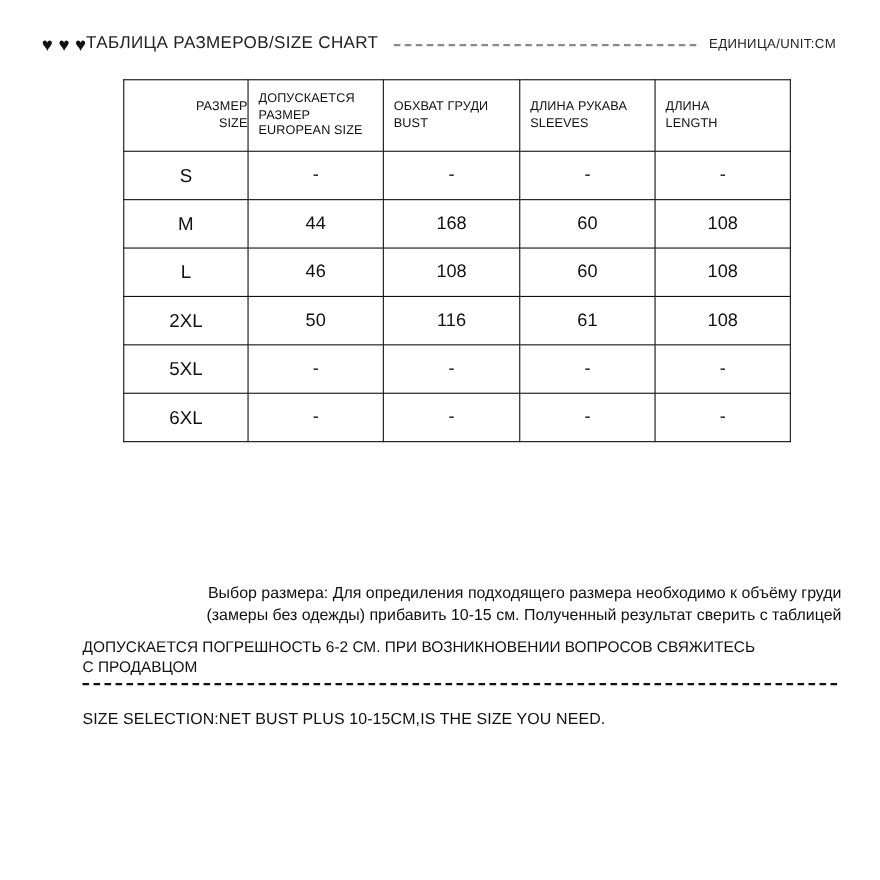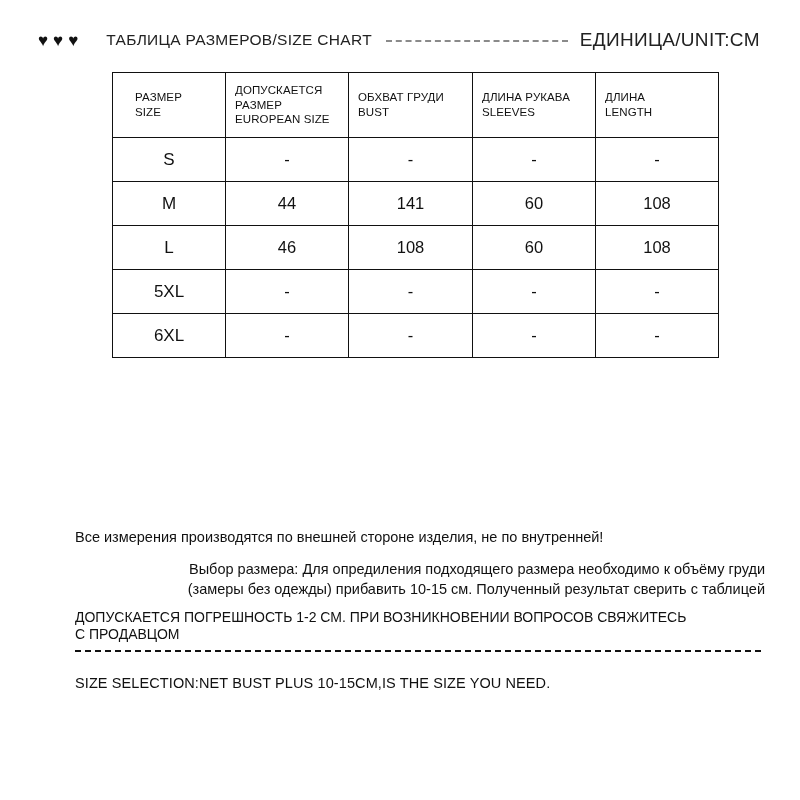--- a/index.html
+++ b/index.html
@@ -30,36 +30,36 @@
     margin-left: 38px;
     display: flex;
     gap: 5px;
     font-size: 17px;
     line-height: 1;
     color: #111;
     letter-spacing: 0;
   }
   .heart { display: inline-block; }
   .header-title {
-    margin-left: 28px;
+    margin-left: 0;
     font-size: 15.5px;
     letter-spacing: .3px;
     white-space: nowrap;
     color: #222;
   }
   .header-dash {
     flex: 1;
     margin: 0 12px 0 14px;
     height: 1px;
     border-top: 2px dashed #8a8a8a;
     transform: translateY(1px);
   }
   .header-unit {
     margin-right: 40px;
-    font-size: 19px;
+    font-size: 12px;
     letter-spacing: .3px;
     white-space: nowrap;
     color: #222;
   }
 
   
   .size-table {
     position: absolute;
     left: 112px;
     top: 72px;
@@ -76,20 +76,21 @@
   .size-table thead th {
     height: 56px;
     padding: 4px 0 4px 9px;
     text-align: left;
     font-size: 11.5px;
     line-height: 1.28;
     letter-spacing: .1px;
   }
   .size-table thead th.col-size {
     padding-left: 22px;
+    text-align: right;
   }
   .size-table tbody td {
     height: 43px;
     text-align: center;
     font-size: 16.5px;
     color: #111;
   }
   .size-table tbody td.sz {
     font-size: 17px;
   }
@@ -185,49 +186,55 @@
       <tr>
         <td class="sz">S</td>
         <td>-</td>
         <td>-</td>
         <td>-</td>
         <td>-</td>
       </tr>
       <tr>
         <td class="sz">M</td>
         <td>44</td>
-        <td>141</td>
+        <td>168</td>
         <td>60</td>
         <td>108</td>
       </tr>
       <tr>
         <td class="sz">L</td>
         <td>46</td>
         <td>108</td>
         <td>60</td>
         <td>108</td>
       </tr>
       <tr>
+        <td class="sz">2XL</td>
+        <td>50</td>
+        <td>116</td>
+        <td>61</td>
+        <td>108</td>
+      </tr>
+      <tr>
         <td class="sz">5XL</td>
         <td>-</td>
         <td>-</td>
         <td>-</td>
         <td>-</td>
       </tr>
       <tr>
         <td class="sz">6XL</td>
         <td>-</td>
         <td>-</td>
         <td>-</td>
         <td>-</td>
       </tr>
     </tbody>
 </table>
 
 <div class="notes">
-  <div class="note-ru">Все измерения производятся по внешней стороне изделия, не по внутренней!</div>
   <div class="note-ru para2">Выбор размера: Для опредиления подходящего размера необходимо к объёму груди
 (замеры без одежды) прибавить 10-15 см. Полученный результат сверить с таблицей</div>
-  <div class="note-ru caps">ДОПУСКАЕТСЯ ПОГРЕШНОСТЬ 1-2 СМ. ПРИ ВОЗНИКНОВЕНИИ ВОПРОСОВ СВЯЖИТЕСЬ
+  <div class="note-ru caps">ДОПУСКАЕТСЯ ПОГРЕШНОСТЬ 6-2 СМ. ПРИ ВОЗНИКНОВЕНИИ ВОПРОСОВ СВЯЖИТЕСЬ
 С ПРОДАВЦОМ</div>
   <div class="divider-dashed"></div>
   <div class="note-en">SIZE SELECTION:NET BUST PLUS 10-15CM,IS THE SIZE YOU NEED.</div>
 </div>
 
 </body></html>

